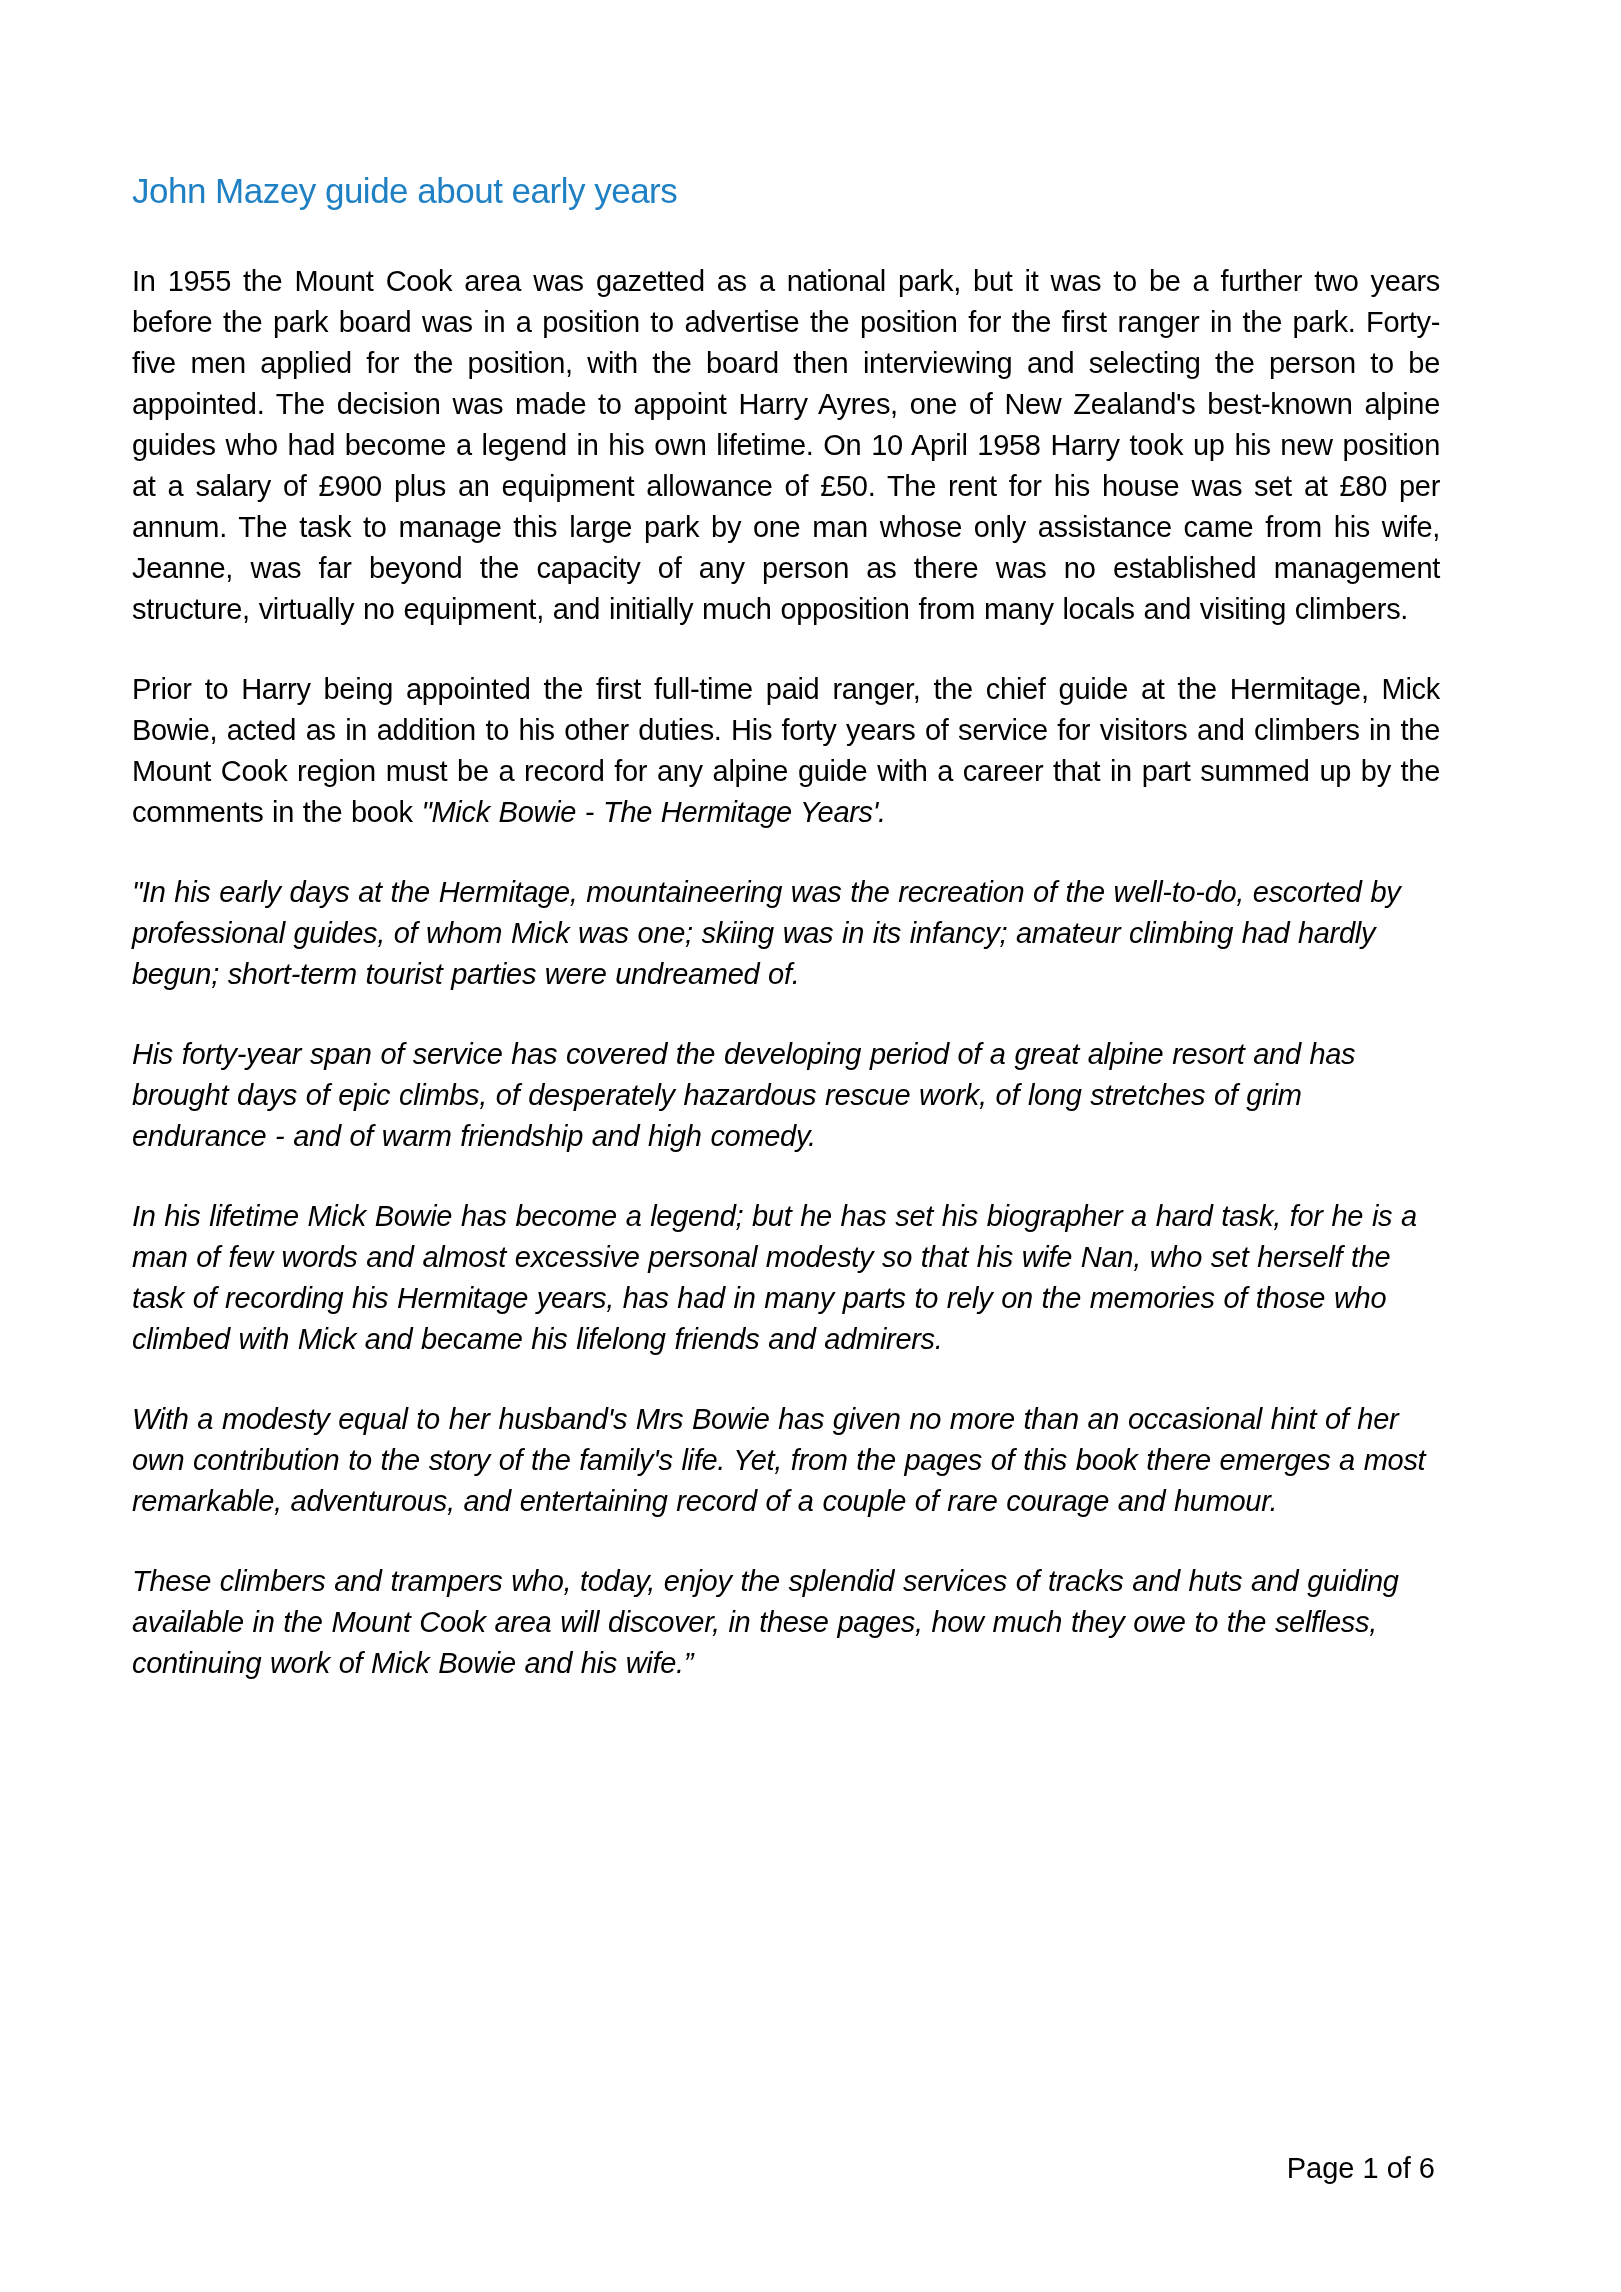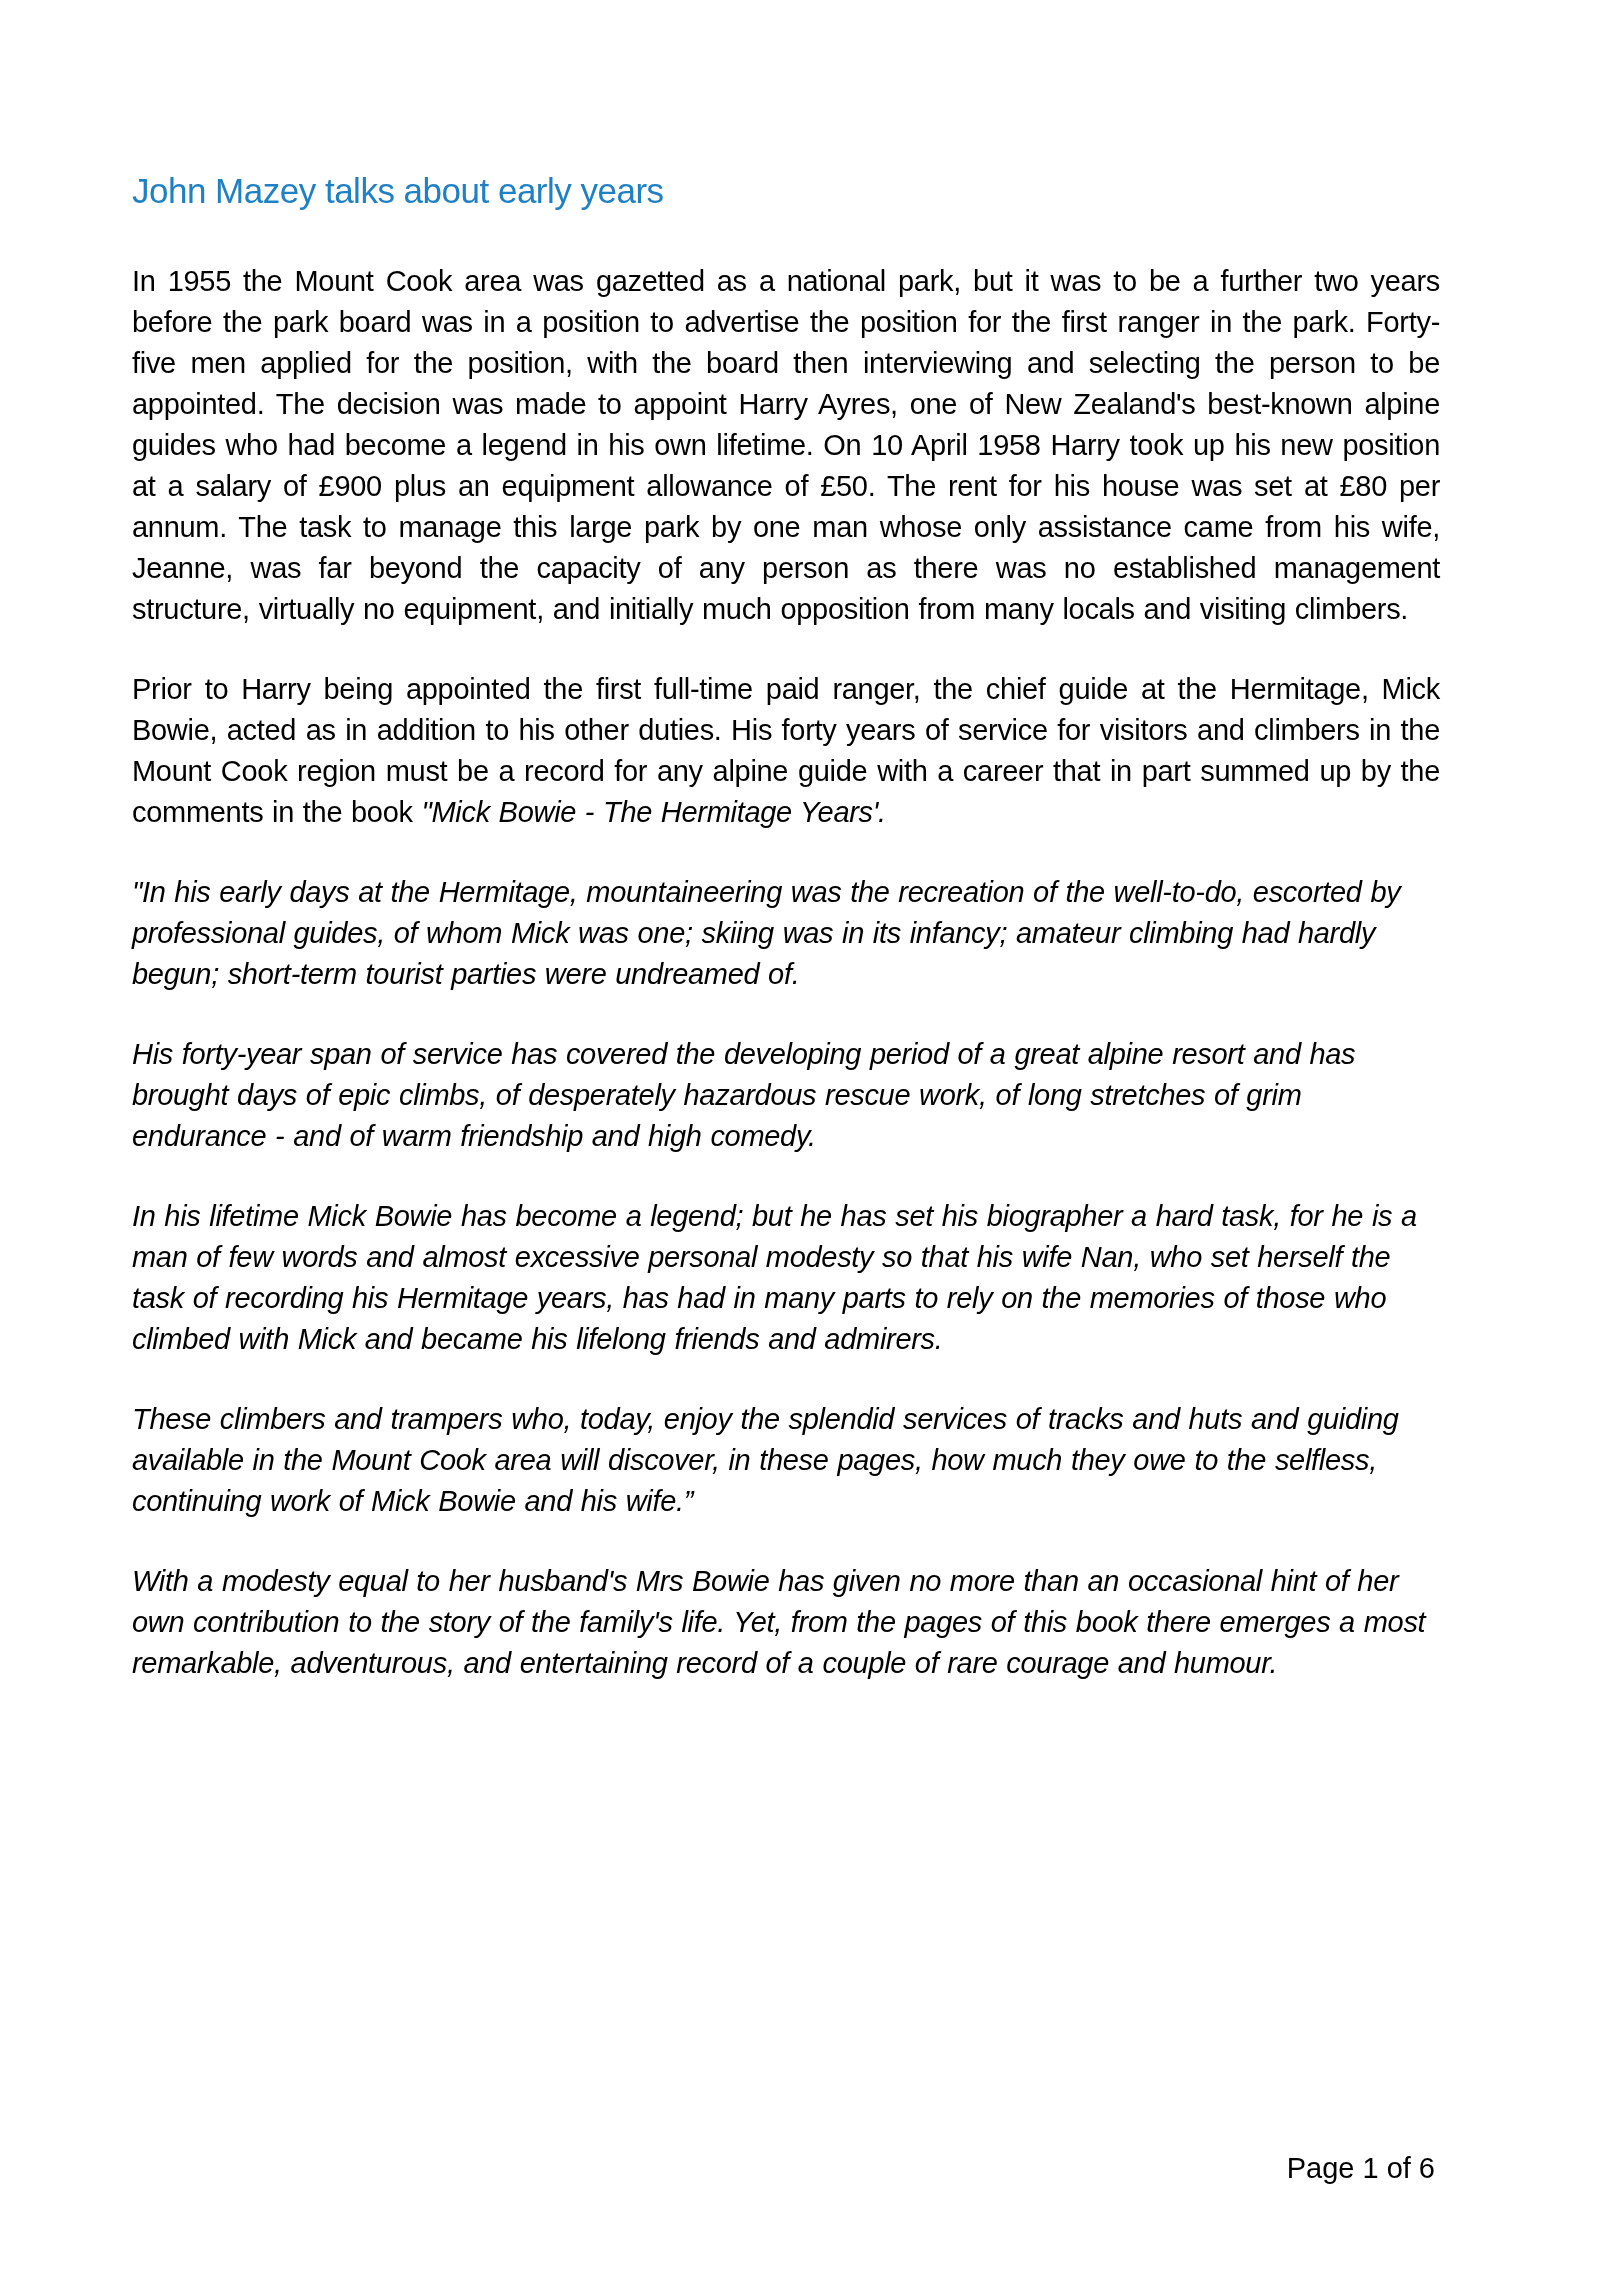--- a/index.html
+++ b/index.html
@@ -52,27 +52,27 @@
     line-height: 41px;
     color: #000000;
     margin-left: 12px;
   }
 </style>
 </head>
 <body>
 
 <div class="page">
 
-  <div class="section-heading" style="color: rgb(31, 128, 196);">John Mazey talks about early years</div>
+  <div class="section-heading" style="color: rgb(31, 128, 196);">John Mazey guide about early years</div>
 
   <div class="doc-body">
       <p class="para justify"><span>In 1955 the Mount Cook area was gazetted as a national park, but it was to be a further two years before the park board was in a position to advertise the position for the first ranger in the park. Forty-five men applied for the position, with the board then interviewing and selecting the person to be appointed. The decision was made to appoint Harry Ayres, one of New Zealand's best-known alpine guides who had become a legend in his own lifetime. On 10 April 1958 Harry took up his new position at a salary of £900 plus an equipment allowance of £50. The rent for his house was set at £80 per annum. The task to manage this large park by one man whose only assistance came from his wife, Jeanne, was far beyond the capacity of any person as there was no established management structure, virtually no equipment, and initially much opposition from many locals and visiting climbers.</span></p>
       <p class="para justify"><span>Prior to Harry being appointed the first full-time paid ranger, the chief guide at the Hermitage, Mick Bowie, acted as in addition to his other duties.  His forty years of service for visitors and climbers in the Mount Cook region must be a record for any alpine guide with a career that in part summed up by the comments in the book </span><span class="italic">"Mick Bowie - The Hermitage Years'.</span></p>
       <p class="para"><span class="italic">"In his early days at the Hermitage, mountaineering was the recreation of the well-to-do, escorted by professional guides, of whom Mick was one; skiing was in its infancy; amateur climbing had hardly begun; short-term tourist parties were undreamed of.</span></p>
       <p class="para"><span class="italic">His forty-year span of service has covered the developing period of a great alpine resort and has brought days of epic climbs, of desperately hazardous rescue work, of long stretches of grim endurance - and of warm friendship and high comedy.</span></p>
       <p class="para"><span class="italic">In his lifetime Mick Bowie has become a legend; but he has set his biographer a hard task, for he is a man of few words and almost excessive personal modesty so that his wife Nan, who set herself the task of recording his Hermitage years, has had in many parts to rely on the memories of those who climbed with Mick and became his lifelong friends and admirers.</span></p>
+      <p class="para"><span class="italic">With a modesty equal to her husband's Mrs Bowie has given no more than an occasional hint of her own contribution to the story of the family's life. Yet, from the pages of this book there emerges a most remarkable, adventurous, and entertaining record of a couple of rare courage and humour.</span></p>
       <p class="para"><span class="italic">These climbers and trampers who, today, enjoy the splendid services of tracks and huts and guiding available in the Mount Cook area will discover, in these pages, how much they owe to the selfless, continuing work of Mick Bowie and his wife.”</span></p>
-      <p class="para"><span class="italic">With a modesty equal to her husband's Mrs Bowie has given no more than an occasional hint of her own contribution to the story of the family's life. Yet, from the pages of this book there emerges a most remarkable, adventurous, and entertaining record of a couple of rare courage and humour.</span></p>
     </div>
 </div>
 
 <div class="page-footer">Page 1 of 6</div>
 
 
 </body></html>

